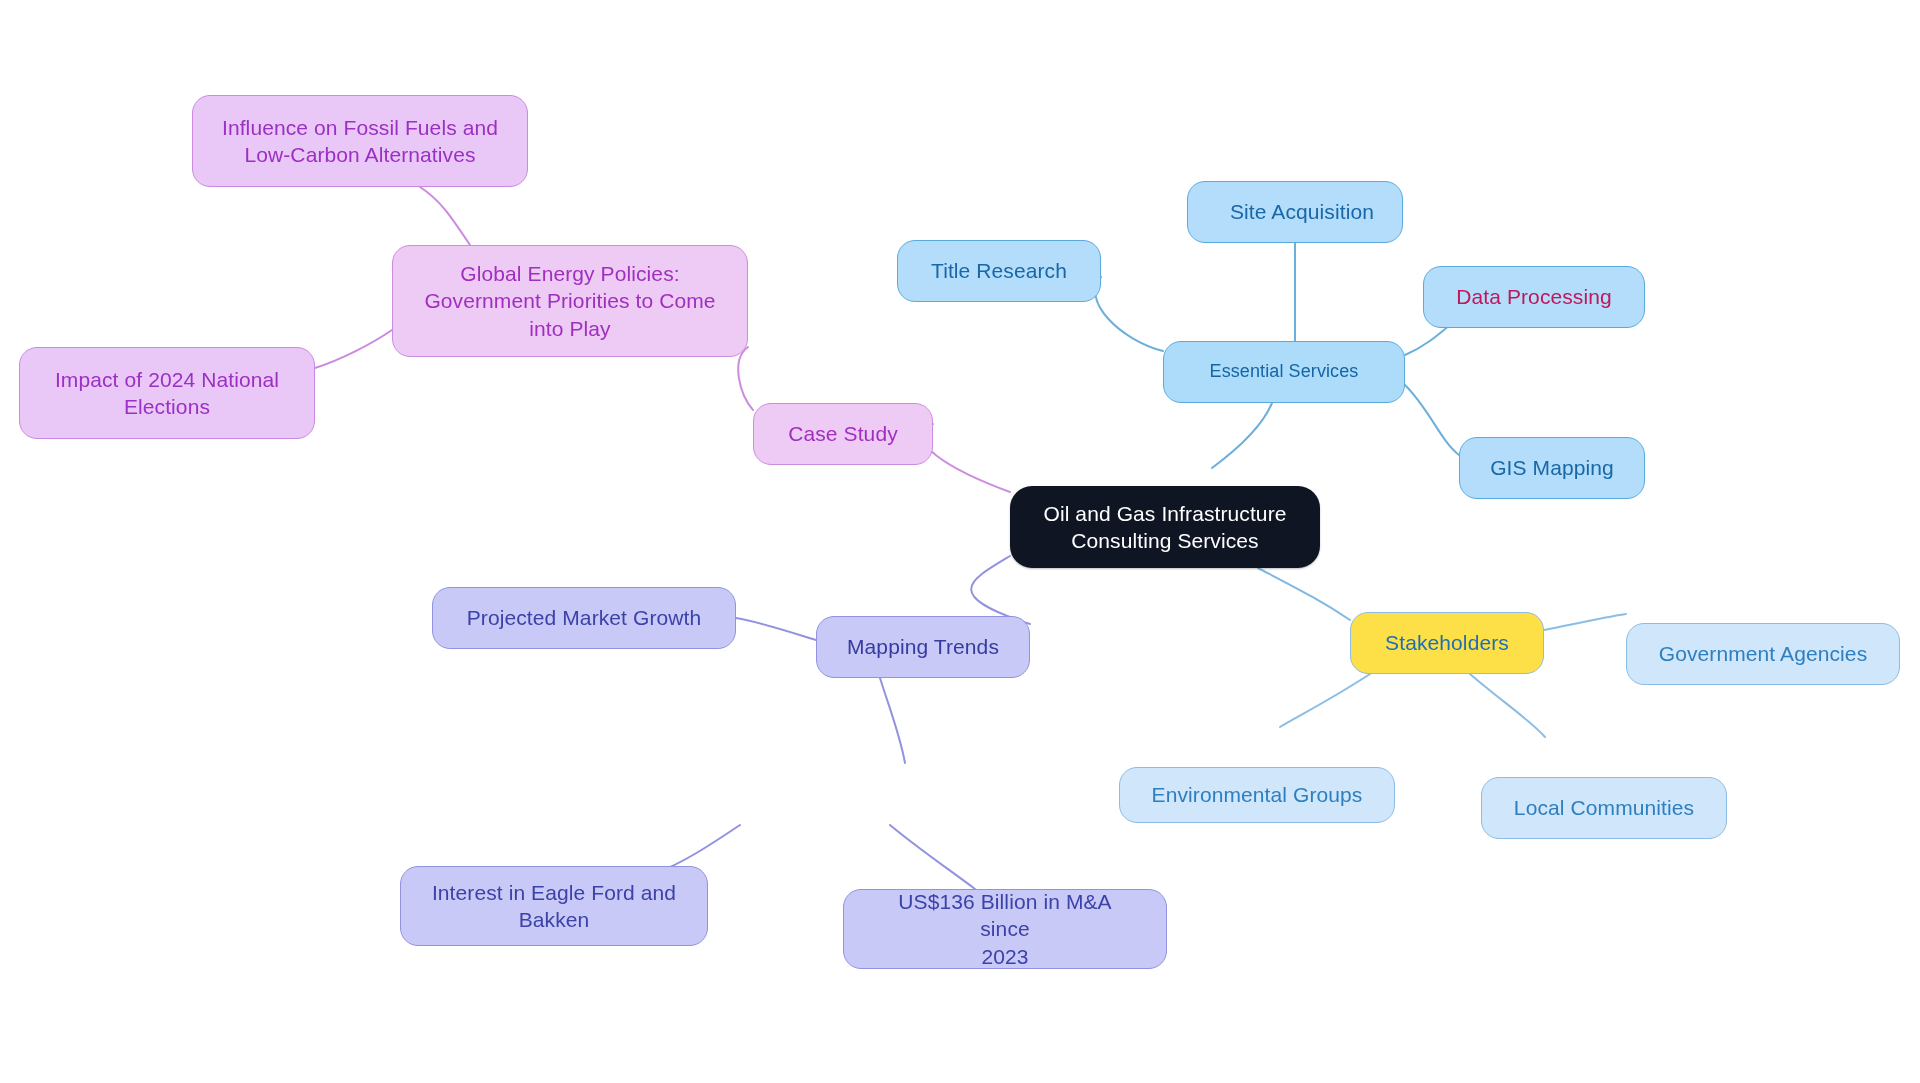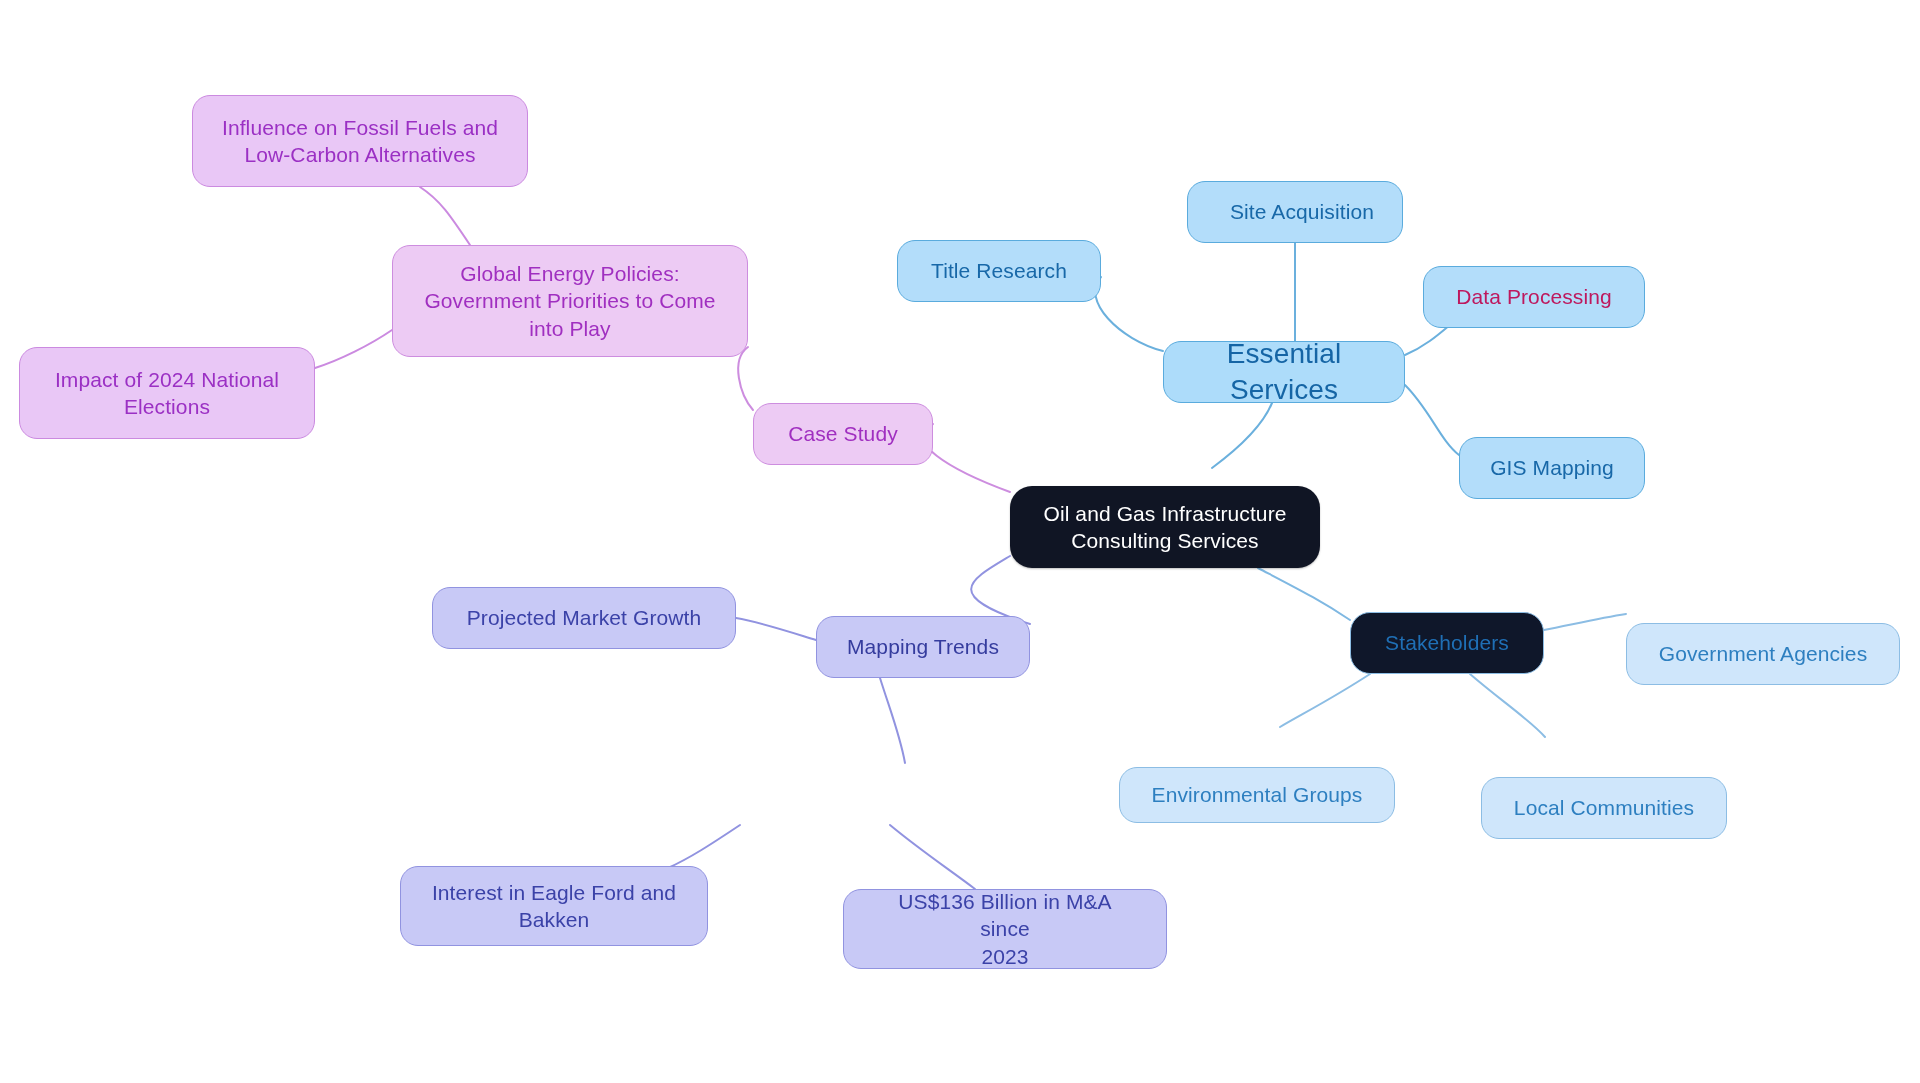--- a/index.html
+++ b/index.html
@@ -47,21 +47,21 @@
     border-width: 0;
     font-size: 21px;
     color: #ffffff;
     background: #101524;
     box-shadow: 0 1px 2px rgba(0,0,0,0.25);
   }
   .node.svc-main {
     background: #addcfa;
     border-color: #5aabdd;
     color: #1565a5;
-    font-size: 28px;
+    font-size: 18px;
   }
   .node.svc-leaf {
     background: #b3ddfa;
     border-color: #5aabdd;
     color: #1868a8;
     font-size: 21px;
   }
   .node.stake-main {
     background: #cfe6fb;
     border-color: #8cbde4;
@@ -124,21 +124,21 @@
       <path d="M 470,245 C 450,215 440,200 420,187" fill="none" stroke="#cb8ae0" stroke-width="2" stroke-linecap="round"></path>
       <path d="M 392,330 C 370,345 340,360 315,368" fill="none" stroke="#cb8ae0" stroke-width="2" stroke-linecap="round"></path>
     </svg>
 <div class="node root" style="left: 1010px; top: 486px; width: 310px; height: 82px; background: rgb(16, 21, 36); color: rgb(255, 255, 255);"><span>Oil and Gas Infrastructure
 Consulting Services</span></div>
     <div class="node svc-main" style="left: 1163px; top: 341px; width: 242px; height: 62px; background: rgb(173, 220, 250); border-color: rgb(90, 171, 221); color: rgb(21, 101, 165);"><span>Essential Services</span></div>
     <div class="node svc-leaf" style="left: 897px; top: 240px; width: 204px; height: 62px; background: rgb(179, 221, 250); border-color: rgb(90, 171, 221); color: rgb(24, 104, 168);"><span>Title Research</span></div>
     <div class="node svc-leaf" style="left: 1187px; top: 181px; width: 216px; height: 62px; background: rgb(179, 221, 250); border-color: rgb(90, 171, 221); color: rgb(24, 104, 168); justify-content: flex-end;"><span>Site Acquisition</span></div>
     <div class="node svc-leaf" style="left: 1423px; top: 266px; width: 222px; height: 62px; background: rgb(179, 221, 250); border-color: rgb(90, 171, 221); color: #be185d;"><span>Data Processing</span></div>
     <div class="node svc-leaf" style="left: 1459px; top: 437px; width: 186px; height: 62px; background: rgb(179, 221, 250); border-color: rgb(90, 171, 221); color: rgb(24, 104, 168);"><span>GIS Mapping</span></div>
-    <div class="node stake-main" style="left: 1350px; top: 612px; width: 194px; height: 62px; background: #0f172a; border-color: rgb(140, 189, 228); color: rgb(31, 111, 181); border-radius: 20px;"><span>Stakeholders</span></div>
+    <div class="node stake-main" style="left: 1350px; top: 612px; width: 194px; height: 62px; background: #fde047; border-color: rgb(140, 189, 228); color: rgb(31, 111, 181);"><span>Stakeholders</span></div>
     <div class="node stake-leaf" style="left: 1626px; top: 583px; width: 274px; height: 62px; background: rgb(207, 230, 251); border-color: rgb(140, 189, 228); color: rgb(45, 127, 192);"><span>Government Agencies</span></div>
     <div class="node stake-leaf" style="left: 1119px; top: 727px; width: 276px; height: 56px; background: rgb(207, 230, 251); border-color: rgb(140, 189, 228); color: rgb(45, 127, 192);"><span>Environmental Groups</span></div>
     <div class="node stake-leaf" style="left: 1481px; top: 737px; width: 246px; height: 62px; background: rgb(207, 230, 251); border-color: rgb(140, 189, 228); color: rgb(45, 127, 192);"><span>Local Communities</span></div>
     <div class="node trend-main" style="left: 816px; top: 616px; width: 214px; height: 62px; background: rgb(200, 201, 246); border-color: rgb(145, 147, 224); color: rgb(53, 60, 158);"><span>Mapping Trends</span></div>
     <div class="node trend-leaf" style="left: 432px; top: 587px; width: 304px; height: 62px; background: rgb(200, 201, 246); border-color: rgb(145, 147, 224); color: rgb(59, 66, 168);"><span>Projected Market Growth</span></div>
     <div class="node trend-leaf" style="left: 400px; top: 866px; width: 308px; height: 80px; background: rgb(200, 201, 246); border-color: rgb(145, 147, 224); color: rgb(59, 66, 168);"><span>Interest in Eagle Ford and
 Bakken</span></div>
     <div class="node trend-leaf" style="left: 843px; top: 889px; width: 324px; height: 80px; background: rgb(200, 201, 246); border-color: rgb(145, 147, 224); color: rgb(59, 66, 168);"><span>US$136 Billion in M&amp;A since
 2023</span></div>
     <div class="node case-main" style="left: 753px; top: 403px; width: 180px; height: 62px; background: rgb(237, 203, 244); border-color: rgb(205, 141, 223); color: rgb(160, 47, 192);"><span>Case Study</span></div>

